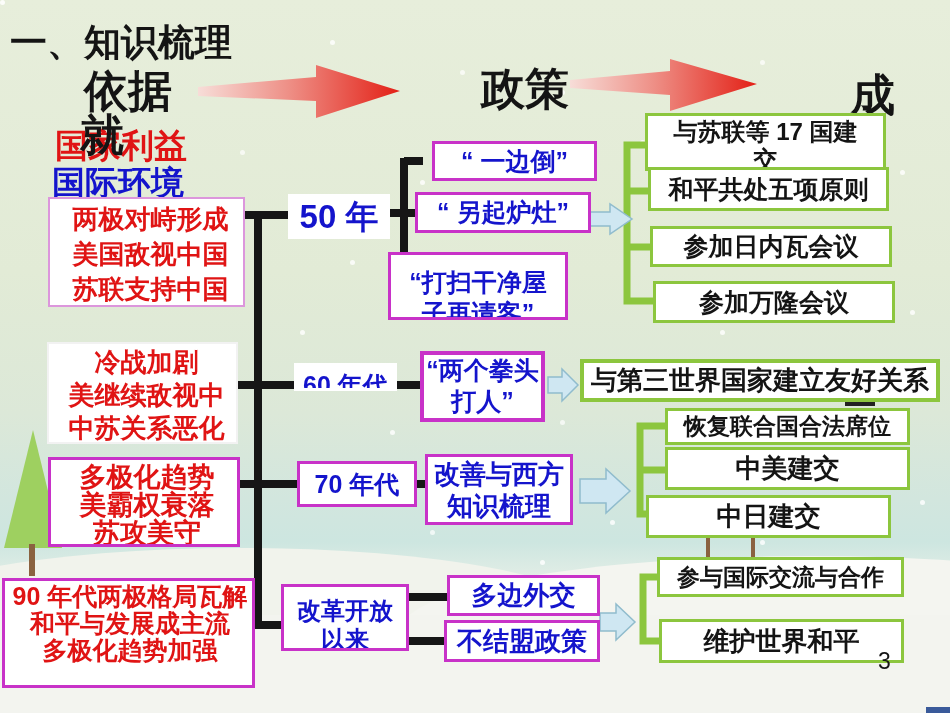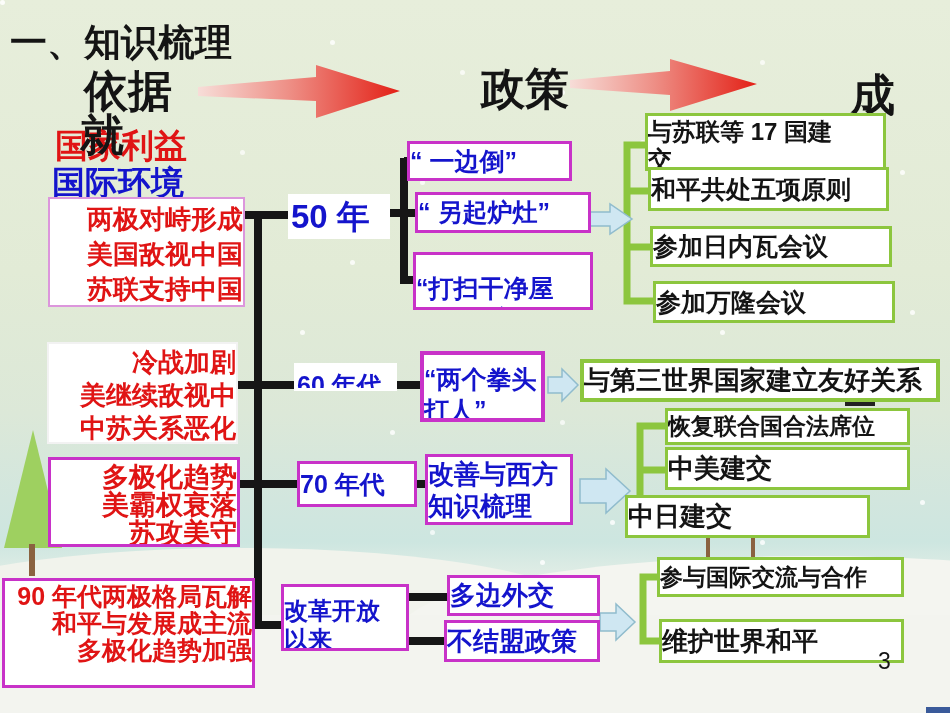--- a/index.html
+++ b/index.html
@@ -1,26 +1,26 @@
 <!DOCTYPE html>
 <html><head>
 <meta charset="utf-8">
 <style>
   html,body{margin:0;padding:0}
   #slide{position:relative;width:950px;height:713px;overflow:hidden;
          font-family:"Liberation Sans","DejaVu Sans",sans-serif;
          background:linear-gradient(180deg,#e7eedb 0%,#e2ebd6 38%,#dce8d8 58%,#d2e6de 70%,#cde6e0 76%,#eff2ea 84%,#f3f4ef 100%)}
   .abs{position:absolute}
   .t{position:absolute;font-weight:bold;white-space:nowrap;z-index:2}
-  .box{position:absolute;background:#ffffff;box-sizing:border-box;font-weight:bold;z-index:2;overflow:hidden}
+  .box{position:absolute;background:#ffffff;box-sizing:border-box;text-align:center;font-weight:bold;z-index:2;overflow:hidden}
   .box span{display:block}
   .red{color:#e01414}
   .blue{color:#1414cc}
   .blk{color:#141414}
-  .left{text-align:right}
+  .left{text-align:center}
   
   .snow{position:absolute;top:0;left:0;width:5px;height:5px;border-radius:50%;background:rgba(255,255,255,.85);z-index:0;
     box-shadow:330px 40px rgba(255,255,255,.8),560px 90px rgba(255,255,255,.8),760px 60px rgba(255,255,255,.7),
     880px 100px rgba(255,255,255,.8),240px 150px rgba(255,255,255,.7),420px 180px rgba(255,255,255,.8),
     640px 140px rgba(255,255,255,.8),900px 170px rgba(255,255,255,.8),130px 230px rgba(255,255,255,.7),
     350px 260px rgba(255,255,255,.8),540px 300px rgba(255,255,255,.8),870px 250px rgba(255,255,255,.8),
     300px 330px rgba(255,255,255,.8),480px 360px rgba(255,255,255,.7),720px 330px rgba(255,255,255,.8),
     910px 310px rgba(255,255,255,.8),150px 400px rgba(255,255,255,.8),390px 430px rgba(255,255,255,.8),
     560px 420px rgba(255,255,255,.7),820px 380px rgba(255,255,255,.8),100px 470px rgba(255,255,255,.8),
     340px 500px rgba(255,255,255,.8),500px 480px rgba(255,255,255,.7),700px 460px rgba(255,255,255,.8),
@@ -105,27 +105,27 @@
   </div>
 
   <div class="box blue" style="left:288px;top:194px;width:102px;height:45px;border:3px solid #fff;font-size:33px;line-height:39px">50 年代</div>
   <div class="box blue" style="left:294px;top:363px;width:103px;height:28px;border:3px solid #fff;font-size:25px;line-height:38px">60 年代</div>
   <div class="box blue" style="left:297px;top:461px;width:120px;height:46px;border:3px solid #c832c8;font-size:25px;line-height:40px">70 年代</div>
   <div class="box blue" style="left:281px;top:584px;width:128px;height:67px;border:3px solid #c832c8;font-size:24px;line-height:29px;padding-top:9px">
     <span>改革开放</span>
     <span>以来</span>
   </div>
 
-  <div class="box blue" style="left:407px;top:141px;width:165px;height:40px;border:3px solid #c832c8;font-size:25px;line-height:34px">“ 一边倒”</div>
+  <div class="box blue" style="left:432px;top:141px;width:165px;height:40px;border:3px solid #c832c8;font-size:25px;line-height:34px">“ 一边倒”</div>
   <div class="box blue" style="left:415px;top:192px;width:176px;height:41px;border:3px solid #c832c8;font-size:25px;line-height:35px">“ 另起炉灶”</div>
-  <div class="box blue" style="left:413px;top:252px;width:180px;height:58px;border:3px solid #c832c8;font-size:25px;line-height:31px;padding-top:18px">
+  <div class="box blue" style="left:388px;top:252px;width:180px;height:68px;border:3px solid #c832c8;font-size:25px;line-height:31px;padding-top:12px">
     <span>“打扫干净屋</span>
     <span>子再请客”</span>
   </div>
-  <div class="box blue" style="left:420px;top:351px;width:125px;height:71px;border:4px solid #c832c8;font-size:25px;line-height:31px;padding-top:9px">
+  <div class="box blue" style="left:420px;top:351px;width:125px;height:71px;border:4px solid #c832c8;font-size:25px;line-height:31px;padding-top:0">
     <span>“两个拳头</span>
     <span>打人”</span>
   </div>
   <div class="box blue" style="left:425px;top:454px;width:148px;height:71px;border:3px solid #c832c8;font-size:26px;line-height:32px;padding-top:1px">
     <span>改善与西方</span>
     <span>知识梳理</span>
   </div>
   <div class="box blue" style="left:447px;top:575px;width:153px;height:41px;border:3px solid #c832c8;font-size:26px;line-height:35px">多边外交</div>
   <div class="box blue" style="left:444px;top:620px;width:156px;height:42px;border:3px solid #c832c8;font-size:26px;line-height:36px">不结盟政策</div>
 
@@ -134,20 +134,20 @@
     <span>交</span>
   </div>
   <div class="box blk" style="left:648px;top:167px;width:241px;height:44px;border:3px solid #8cc63e;font-size:25px;line-height:38px">和平共处五项原则</div>
   <div class="box blk" style="left:650px;top:226px;width:242px;height:41px;border:3px solid #8cc63e;font-size:25px;line-height:35px">参加日内瓦会议</div>
   <div class="box blk" style="left:653px;top:281px;width:242px;height:42px;border:3px solid #8cc63e;font-size:25px;line-height:36px">参加万隆会议</div>
 
   <div class="box blk" style="left:580px;top:359px;width:360px;height:43px;border:4px solid #8cc63e;font-size:26px;line-height:35px">与第三世界国家建立友好关系</div>
 
   <div class="box blk" style="left:665px;top:408px;width:245px;height:37px;border:3px solid #8cc63e;font-size:23px;line-height:31px">恢复联合国合法席位</div>
   <div class="box blk" style="left:665px;top:447px;width:245px;height:43px;border:3px solid #8cc63e;font-size:26px;line-height:37px">中美建交</div>
-  <div class="box blk" style="left:625px;top:495px;width:245px;height:43px;border:3px solid #8cc63e;font-size:26px;line-height:37px">中日建交</div>
+  <div class="box blk" style="left:646px;top:495px;width:245px;height:43px;border:3px solid #8cc63e;font-size:26px;line-height:37px">中日建交</div>
 
   <div class="box blk" style="left:657px;top:557px;width:247px;height:40px;border:3px solid #8cc63e;font-size:23px;line-height:34px">参与国际交流与合作</div>
   <div class="box blk" style="left:659px;top:619px;width:245px;height:44px;border:3px solid #8cc63e;font-size:26px;line-height:38px">维护世界和平</div>
 
   <div class="t blk" style="left:878px;top:648px;font-size:23px;font-weight:normal;z-index:3">3</div>
 
 </div>
 
 </body></html>

